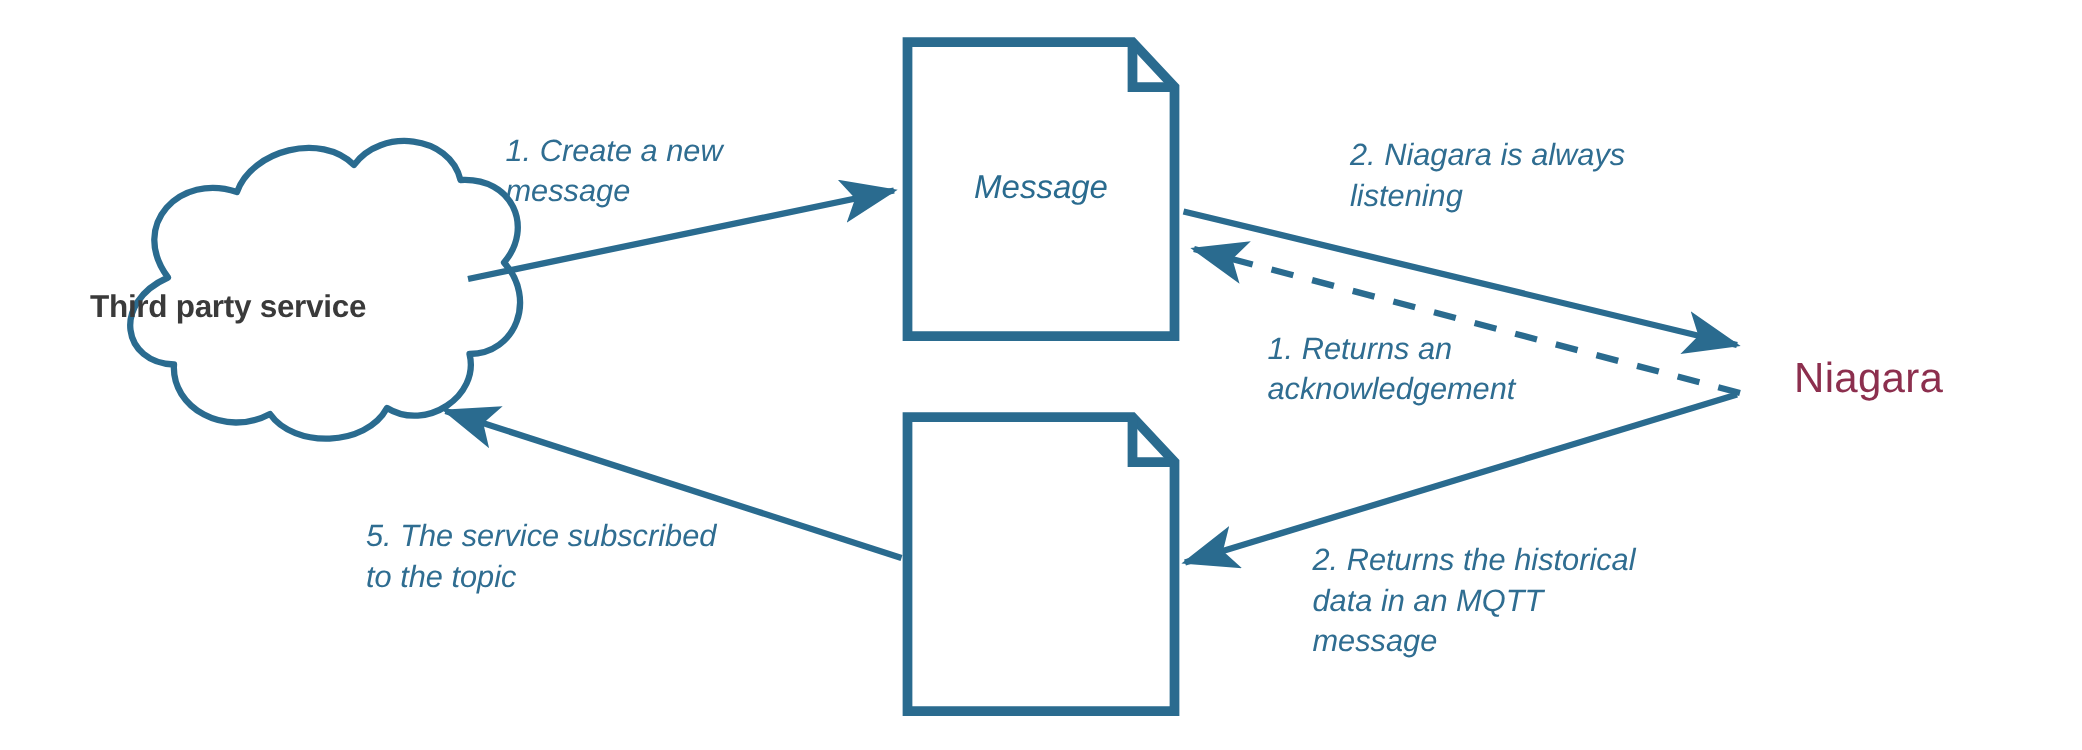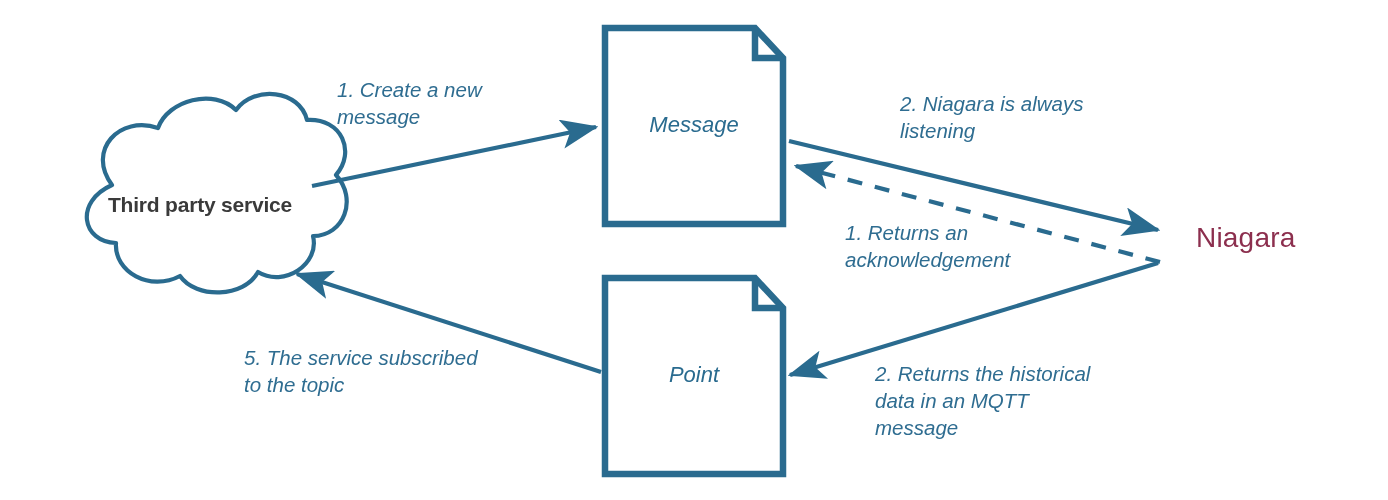--- a/index.html
+++ b/index.html
@@ -28,52 +28,52 @@
   }
   .node-label {
     position: absolute;
     font-family: "Liberation Sans", sans-serif;
     white-space: pre-line;
   }
   .cloud-label {
     left: 60px;
     top: 193px;
     width: 280px;
-    text-align: center;
+    text-align: left;
     font-size: 21px;
     font-weight: bold;
     color: #3a3a3a;
     letter-spacing: -0.2px;
   }
   .doc-label {
     width: 182px;
     text-align: center;
     font-size: 22px;
     font-style: italic;
     color: #2a6b8f;
   }
   .doc-label-message { left: 603px; top: 112px; }
   .doc-label-point   { left: 603px; top: 362px; }
   .niagara-label {
     left: 1196px;
-    top: 222px;
+    top: 236px;
     font-size: 28px;
     color: #8c2f4e;
     letter-spacing: 0.2px;
   }
   .step-label {
     position: absolute;
     font-family: "Liberation Sans", sans-serif;
     font-style: italic;
     font-size: 20.5px;
     line-height: 1.32;
     color: #2f6d91;
     white-space: pre-line;
   }
-  .step-1 { left: 337px; top: 76px;  width: 210px; }
+  .step-1 { left: 337px; top: 87px;  width: 210px; }
   .step-2 { left: 900px; top: 90px;  width: 240px; }
   .step-3 { left: 845px; top: 219px; width: 230px; }
   .step-4 { left: 875px; top: 360px; width: 270px; }
   .step-5 { left: 244px; top: 344px; width: 290px; }
 </style>
 </head>
 <body>
 
 <div id="diagram-root">
 
@@ -118,21 +118,20 @@
 
     <line x1="1158" y1="263" x2="790" y2="375" stroke="#2a6b8f" stroke-width="4.2" marker-end="url(#arrowhead)"></line>
 
     <line x1="601" y1="372" x2="297" y2="274" stroke="#2a6b8f" stroke-width="4.2" marker-end="url(#arrowhead)"></line>
   </svg>
 
   <div class="node-label cloud-label">Third party service</div>
 
   <div class="node-label doc-label doc-label-message">Message</div>
 
-  <div class="node-label doc-label doc-label-point">Point</div>
 
   <div class="node-label niagara-label">Niagara</div>
 
   <div class="step-label step-1">1. Create a new
 message</div>
 
   <div class="step-label step-2">2. Niagara is always
 listening</div>
 
   <div class="step-label step-3">1. Returns an

